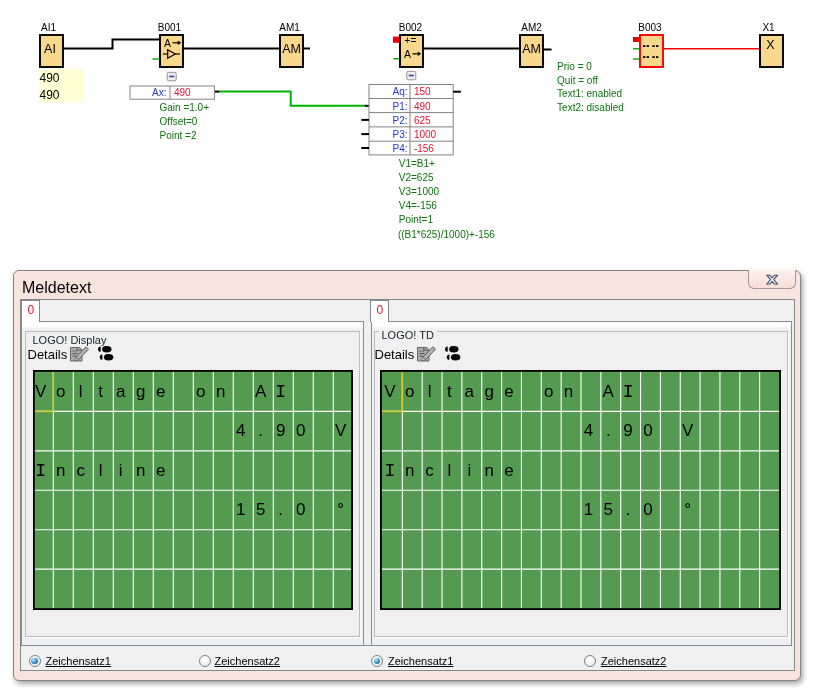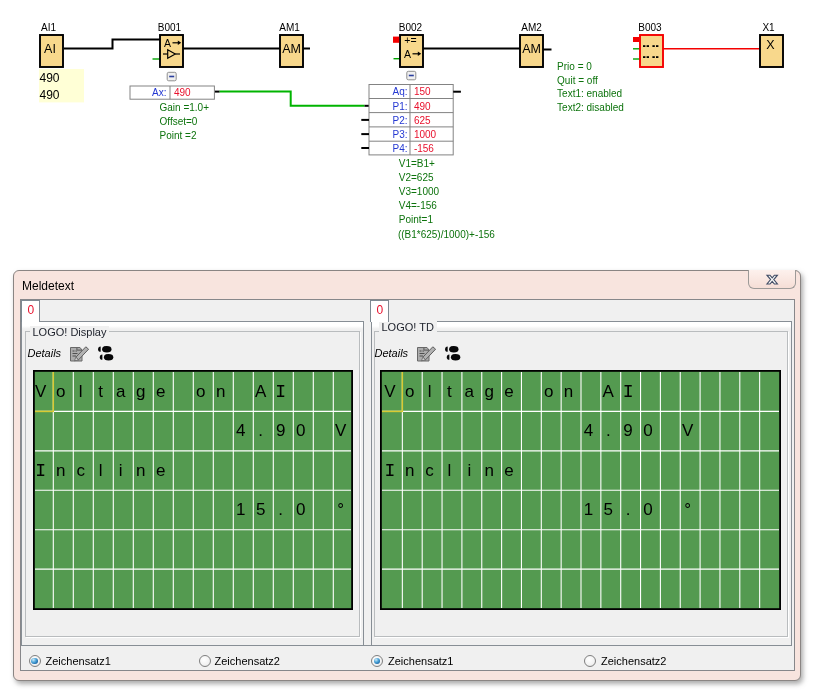--- a/index.html
+++ b/index.html
@@ -1,34 +1,34 @@
 <!DOCTYPE html>
 <html><head>
 <meta charset="utf-8">
 <style>
 html,body{margin:0;padding:0;width:820px;height:690px;background:#fff;
 font-family:"Liberation Sans",sans-serif;overflow:hidden;position:relative;}
 .abs{position:absolute;}
 #dlg{left:13px;top:269.5px;width:786px;height:409px;background:#f8e4de;
 border:1.5px solid #8a8583;border-radius:6px;box-shadow:2px 3px 5px rgba(100,100,100,.55);}
-#dlgtitle{left:22px;top:278.5px;font-size:12px;color:#000;}
+#dlgtitle{left:22px;top:278.5px;font-size:16px;color:#000;}
 #closebtn{left:747.5px;top:269.5px;width:48px;height:19.5px;background:linear-gradient(#fdf1ed,#f6ded6);
 border:1px solid #9d9a98;border-top:none;border-radius:0 0 6px 6px;box-sizing:border-box;}
 #content{left:19.5px;top:298.5px;width:775px;height:372.5px;background:#f0f0f0;border:1px solid #87878a;box-sizing:border-box;}
 .paneline{background:#8a9096;}
 .pane{background:linear-gradient(#ffffff 0px,#ffffff 4px,#f0f0f0 7px);border:1px solid #878e95;box-sizing:border-box;}
 .tab{background:#fff;border:1px solid #7e8992;border-bottom:none;box-sizing:border-box;z-index:3;}
 .tab span{position:absolute;left:6px;top:2.5px;font-size:12px;color:#e8112d;}
 .gbox{border:1px solid #b9bcbe;box-shadow:1px 1px 0 #ffffff;box-sizing:border-box;}
-.gblabel{font-size:11px;color:#20242e;background:#f0f0f0;padding:0 3px;z-index:2;}
-.details{font-size:11px;color:#000;font-style:italic;}
+.gblabel{font-size:11px;color:#20242e;background:#f0f0f0;padding:0 3px;z-index:2;margin-top:8px;}
+.details{font-size:13px;color:#000;}
 .radio{width:12px;height:12px;border-radius:50%;border:1px solid #7f7f7f;box-sizing:border-box;background:radial-gradient(circle at 40% 35%,#ffffff 0,#f2f2f2 60%,#d8d8d8 100%);}
 .radio .dot{position:absolute;left:1.9px;top:1.9px;width:6.6px;height:6.6px;border-radius:50%;
 background:radial-gradient(circle at 35% 30%,#cfe9f6 0,#4fa7da 40%,#1b67a6 78%,#114e80 100%);}
-.rlabel{font-size:11px;color:#000;}
+.rlabel{font-size:11px;color:#000;text-decoration:underline;}
 </style>
 </head>
 <body>
 
 <svg class="abs" style="left:0;top:0" width="820" height="268" font-family="Liberation Sans" font-size="10px">
 
   <path d="M64,48.5 H112.5 V39.5 H160" stroke="#000" stroke-width="2" fill="none"></path>
   <line x1="183" y1="48.5" x2="280" y2="48.5" stroke="#000" stroke-width="2"></line>
   <line x1="303" y1="48.5" x2="310" y2="48.5" stroke="#000" stroke-width="2"></line>
   <line x1="423" y1="48.5" x2="520" y2="48.5" stroke="#000" stroke-width="2"></line>

